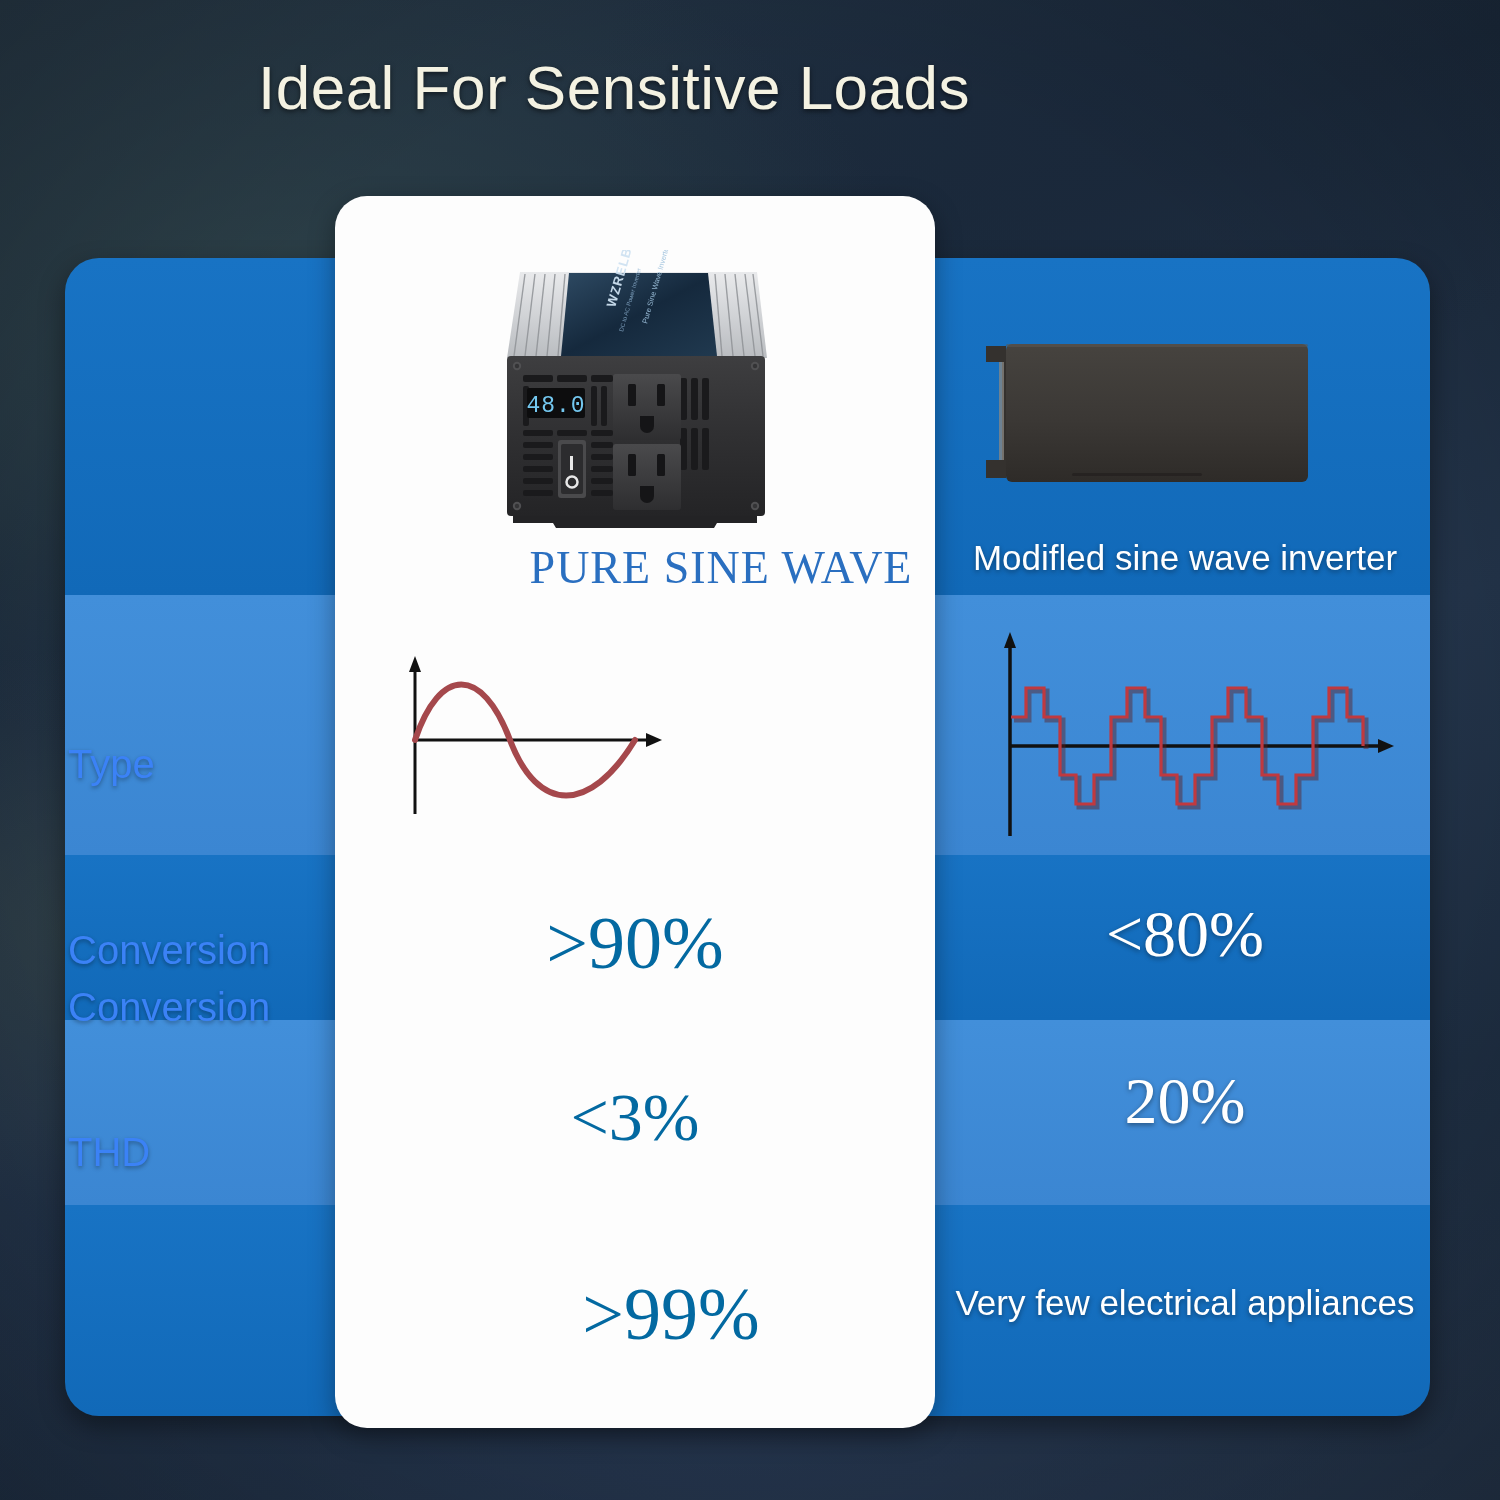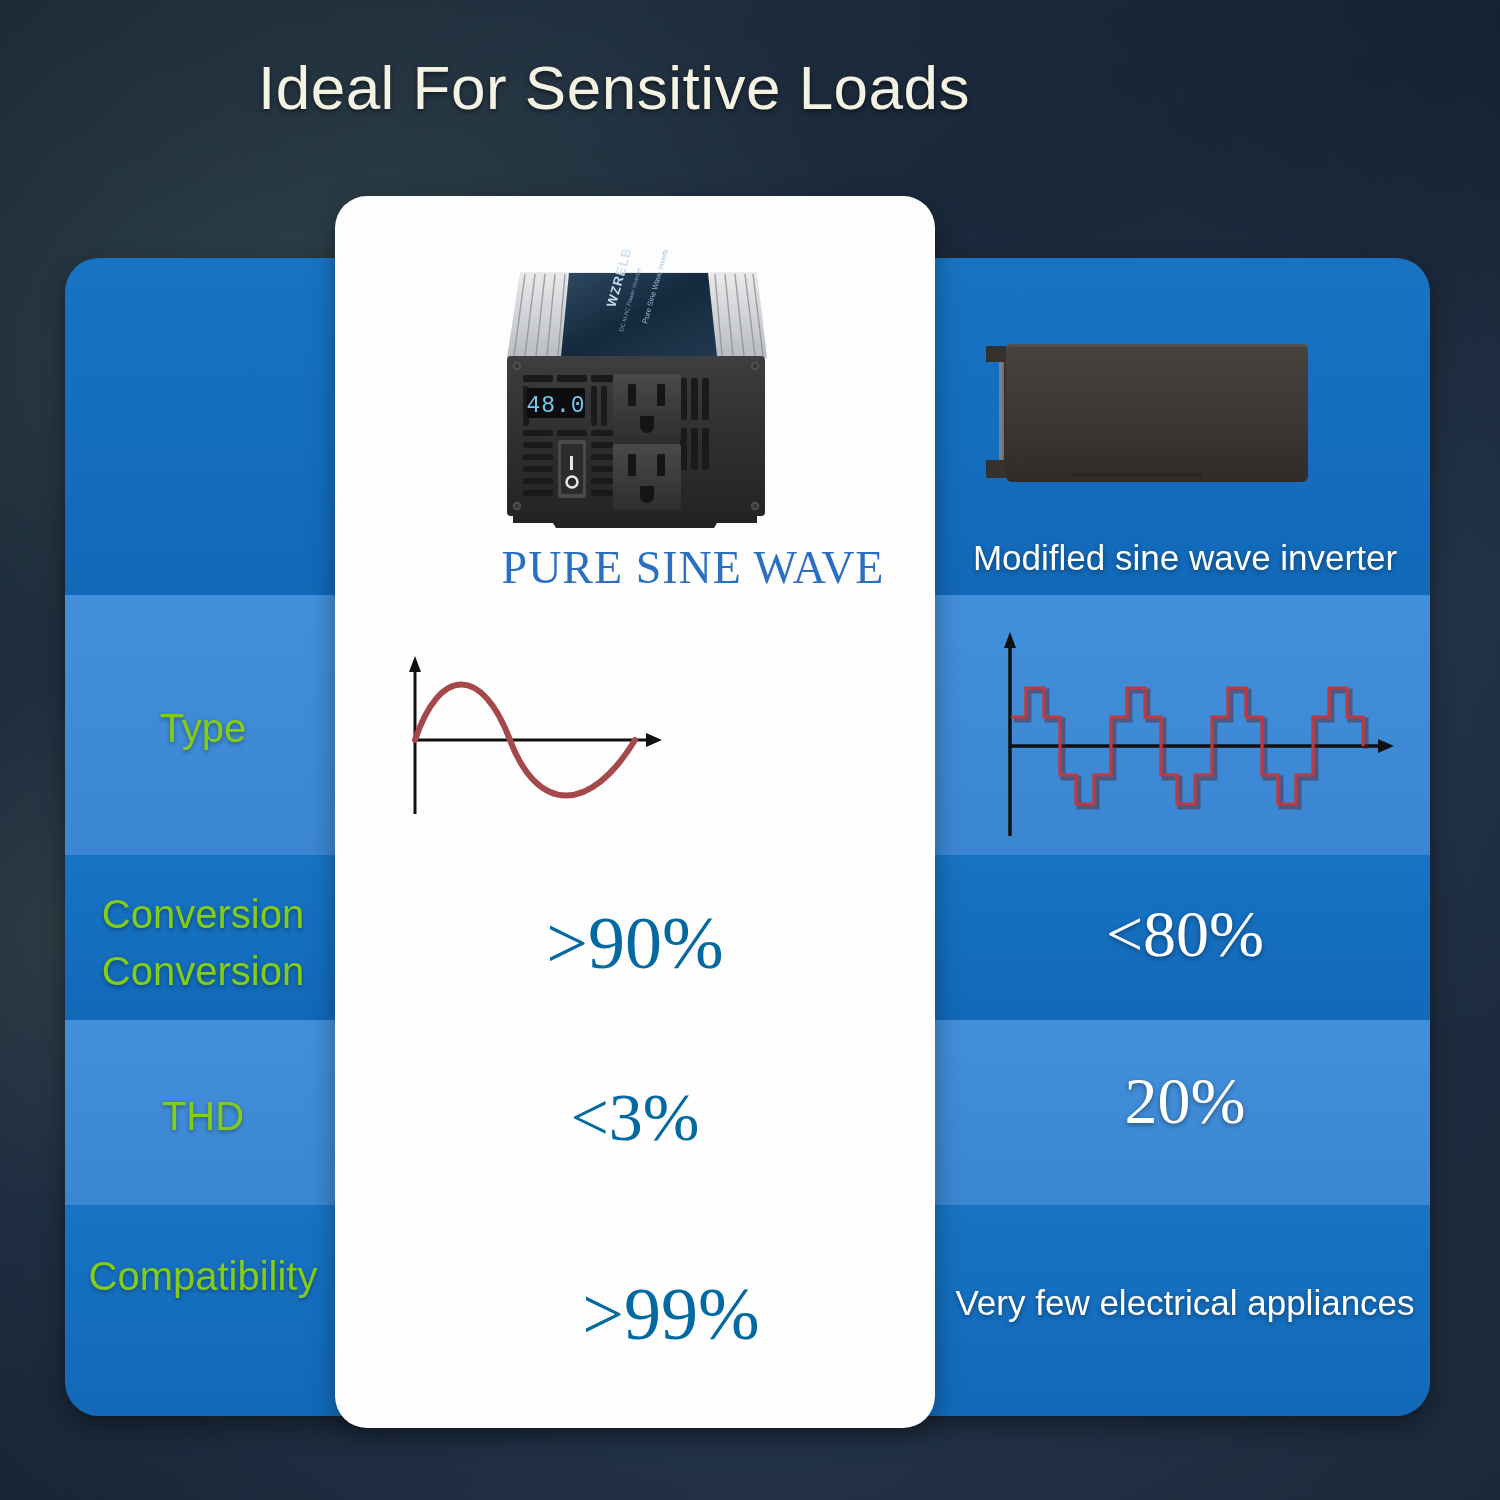--- a/index.html
+++ b/index.html
@@ -64,25 +64,25 @@
     width: 100%;
   }
   .band.dark  { background: linear-gradient(180deg, #1873c4 0%, #1169b8 100%); }
   .band.light { background: linear-gradient(180deg, #428fda 0%, #3b86d2 100%); }
 
   
   .row-label {
     position: absolute;
     left: 68px;
     width: 270px;
-    text-align: center;
-    color: #84cc16;
+    color: #3b82f6;
     font-size: 40px;
     line-height: 1.42;
     text-shadow: 0 2px 4px rgba(0,0,0,0.35);
+    margin-top: 36px;
   }
 
   
   .right-cell {
     position: absolute;
     left: 940px;
     width: 490px;
     text-align: center;
     color: #ffffff;
     text-shadow: 0 2px 5px rgba(0,0,0,0.40);
@@ -108,20 +108,21 @@
     position: absolute;
     top: 345px;
     left: 0;
     width: 716px;
     text-align: center;
     font-family: "Liberation Serif", serif;
     font-size: 46px;
     letter-spacing: 1px;
     color: #2a6fc0;
     white-space: nowrap;
+    padding-left: 28px;
   }
   .center-value {
     position: absolute;
     left: 0;
     width: 600px;
     text-align: center;
     font-family: "Liberation Serif", serif;
     color: #0369a1;
   }
 
@@ -182,21 +183,20 @@
 <div class="row-label" style="top:886px;">
   <div>Conversion</div>
   <div>Conversion</div>
 </div>
 
 <div class="row-label" style="top:1088px;">
   <span>THD</span>
 </div>
 
 <div class="row-label" style="top:1248px;">
-  <div>Compatibility</div>
 </div>
 
 <svg id="black-box" viewBox="0 0 340 148">
   <defs>
     <linearGradient id="boxGrad" x1="0" y1="0" x2="0" y2="1">
       <stop offset="0%" stop-color="#46433f"></stop>
       <stop offset="55%" stop-color="#3b3835"></stop>
       <stop offset="100%" stop-color="#2e2b28"></stop>
     </linearGradient>
   </defs>

